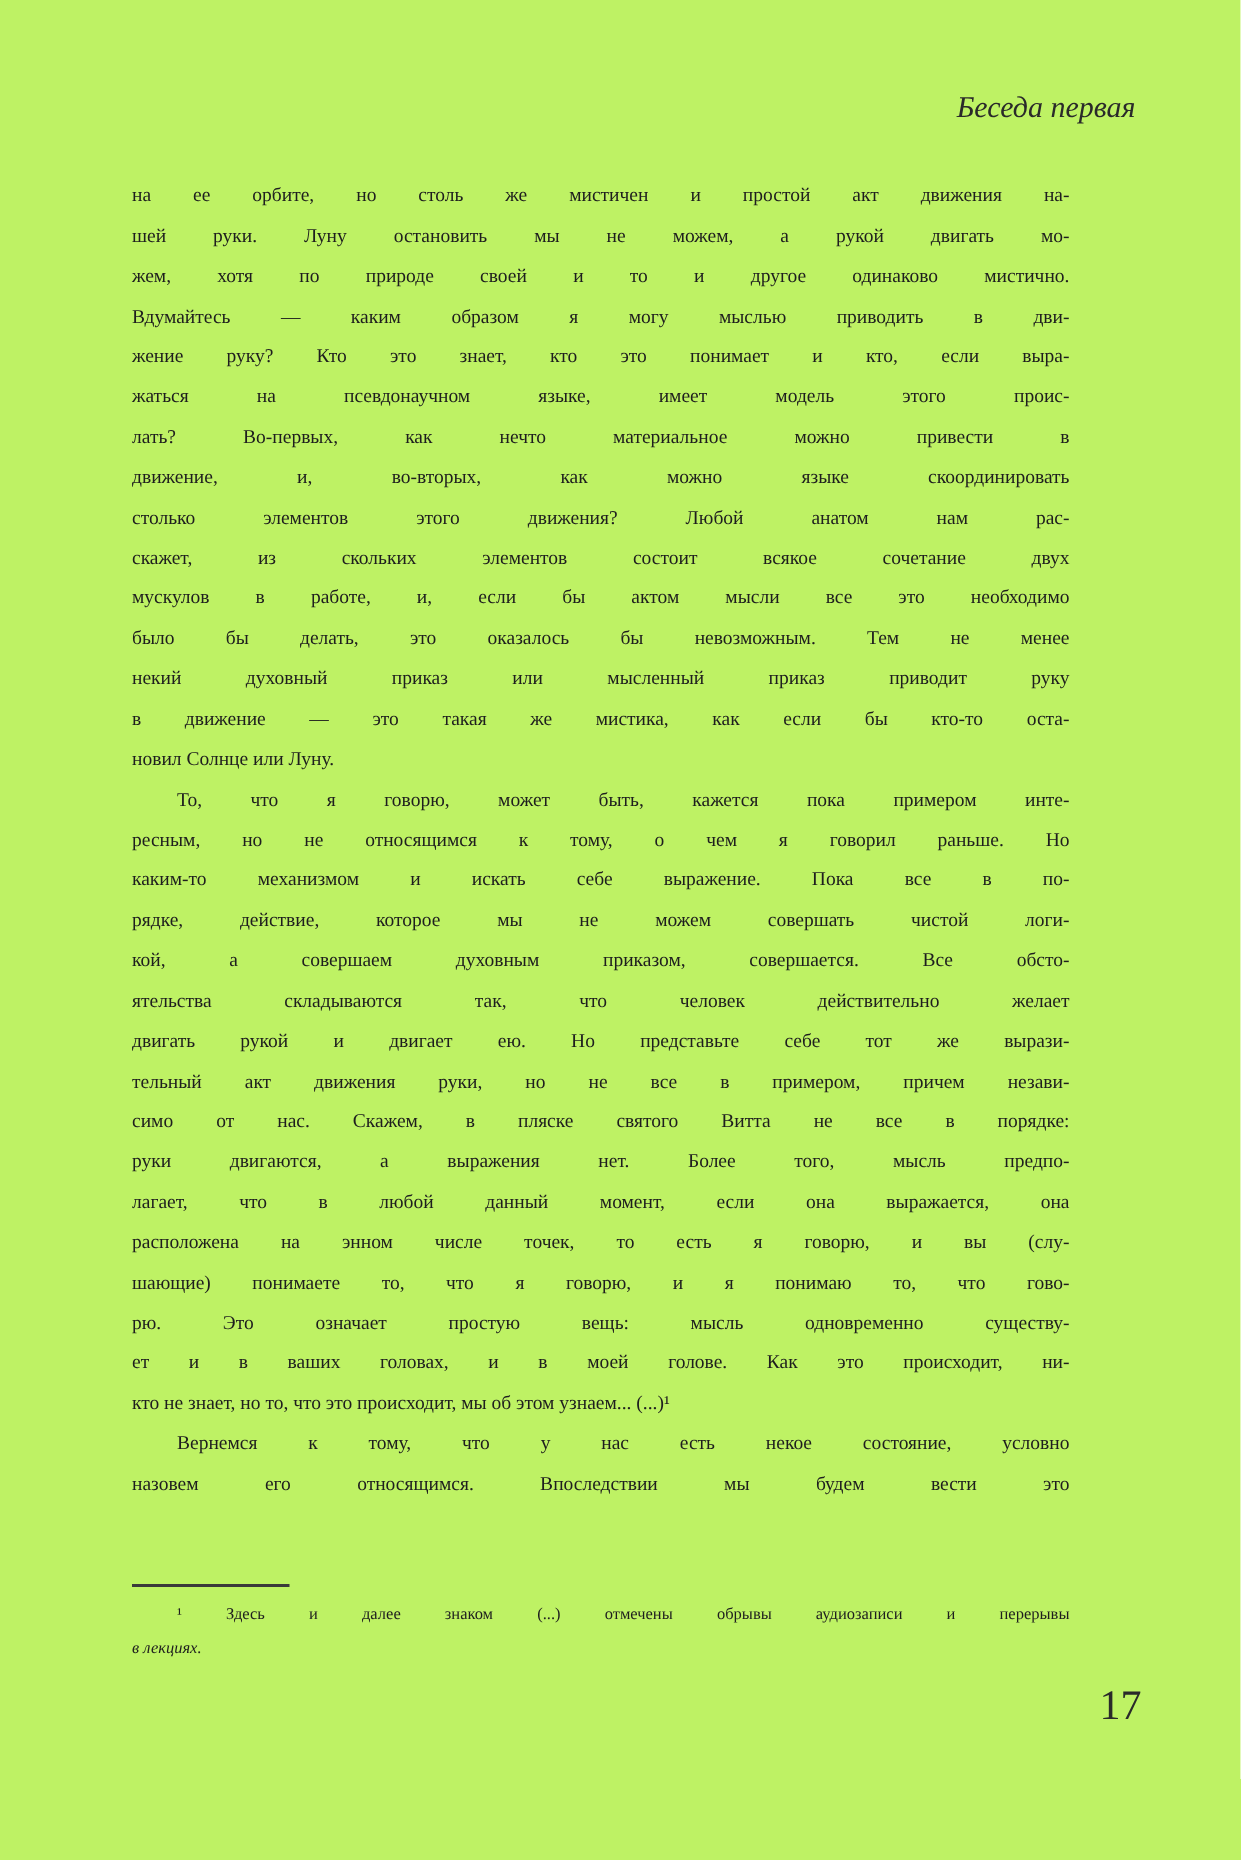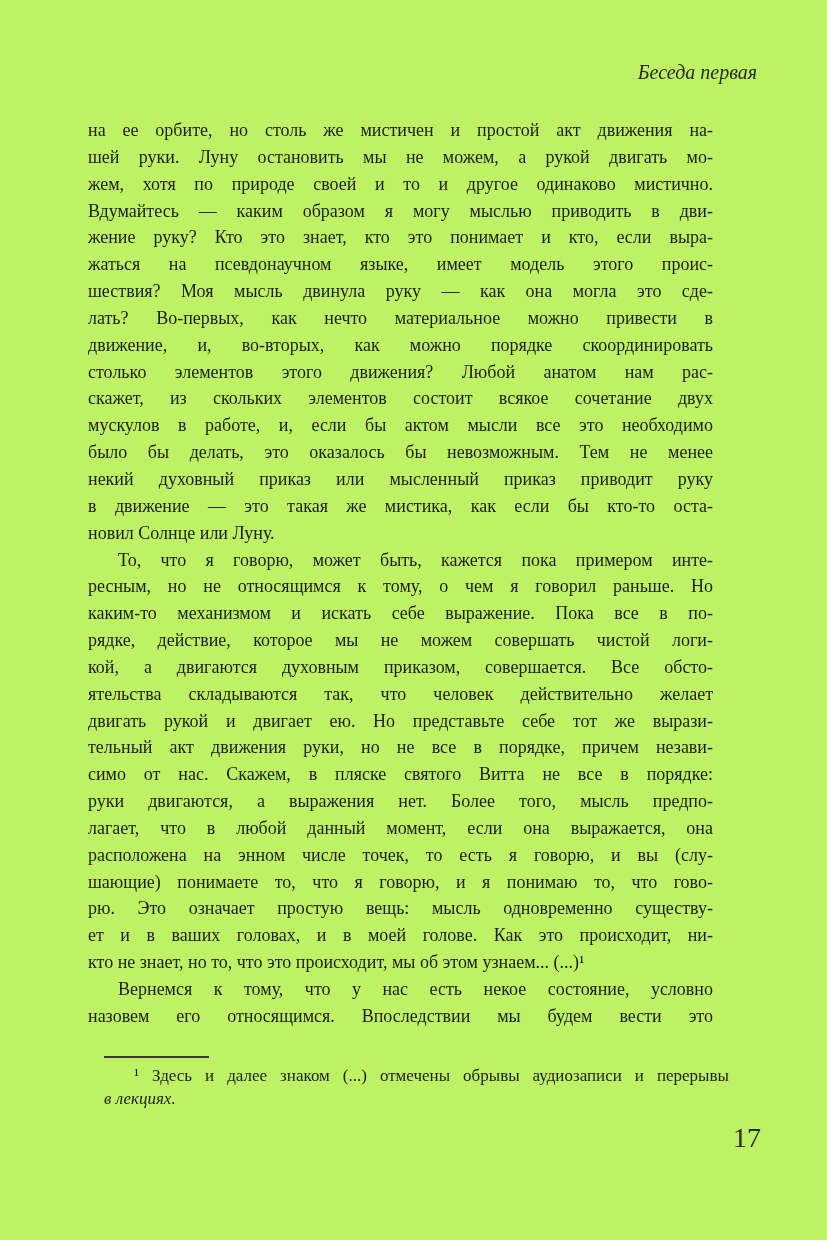--- a/index.html
+++ b/index.html
@@ -23,21 +23,21 @@
     font-size: 20px;
     font-style: italic;
     color: #2a2a2a;
     white-space: nowrap;
   }
   .body-text {
     position: absolute;
     left: 88px;
     top: 117px;
     width: 625px;
-    font-size: 18px;
+    font-size: 13px;
     color: #1e1e1e;
   }
   .body-text .line {
     height: 26.85px;
     line-height: 26.85px;
     text-align: justify;
     text-align-last: justify;
     text-justify: inter-word;
     white-space: normal;
     overflow: visible;
@@ -46,24 +46,24 @@
     text-align-last: left;
   }
   .line.indent {
     text-indent: 30px;
   }
   .it {
     font-style: italic;
   }
   .footnote {
     position: absolute;
-    left: 104px;
+    left: 88px;
     top: 1056px;
     width: 625px;
-    font-size: 17px;
+    font-size: 11px;
     color: #1e1e1e;
   }
   .footnote-rule {
     width: 105px;
     height: 2px;
     background: #3a3a3a;
     margin-bottom: 7px;
   }
   .footnote .line {
     height: 22.5px;
@@ -89,38 +89,37 @@
 
   <div class="running-head">Беседа первая</div>
 
   <div class="body-text">
       <div class="line">на ее орбите, но столь же мистичен и простой акт движения на-</div>
       <div class="line">шей руки. Луну остановить мы не можем, а рукой двигать мо-</div>
       <div class="line">жем, хотя по природе своей и то и другое одинаково мистично.</div>
       <div class="line">Вдумайтесь — каким образом я могу мыслью приводить в дви-</div>
       <div class="line">жение руку? Кто это знает, кто это понимает и кто, если выра-</div>
       <div class="line">жаться на псевдонаучном языке, имеет модель этого проис-</div>
-      <div class="line">шествия? Моя мысль двинула руку — как она могла это сде-</div>
       <div class="line">лать? Во-первых, как нечто материальное можно привести в</div>
-      <div class="line">движение, и, во-вторых, как можно порядке скоординировать</div>
+      <div class="line">движение, и, во-вторых, как можно языке скоординировать</div>
       <div class="line">столько элементов этого движения? Любой анатом нам рас-</div>
       <div class="line">скажет, из скольких элементов состоит всякое сочетание двух</div>
       <div class="line">мускулов в работе, и, если бы актом мысли все это необходимо</div>
       <div class="line">было бы делать, это оказалось бы невозможным. Тем не менее</div>
       <div class="line">некий духовный приказ или мысленный приказ приводит руку</div>
       <div class="line">в движение — это такая же мистика, как если бы кто-то оста-</div>
       <div class="line para-end">новил Солнце или Луну.</div>
       <div class="line indent">То, что я говорю, может быть, кажется пока примером инте-</div>
       <div class="line">ресным, но не относящимся к тому, о чем я говорил раньше. Но</div>
       <div class="line">каким-то механизмом и искать себе выражение. Пока все в по-</div>
       <div class="line">рядке, действие, которое мы не можем совершать чистой логи-</div>
-      <div class="line">кой, а двигаются духовным приказом, совершается. Все обсто-</div>
+      <div class="line">кой, а совершаем духовным приказом, совершается. Все обсто-</div>
       <div class="line">ятельства складываются так, что человек действительно желает</div>
       <div class="line">двигать рукой и двигает ею. Но представьте себе тот же вырази-</div>
-      <div class="line">тельный акт движения руки, но не все в порядке, причем незави-</div>
+      <div class="line">тельный акт движения руки, но не все в примером, причем незави-</div>
       <div class="line">симо от нас. Скажем, в пляске святого Витта не все в порядке:</div>
       <div class="line">руки двигаются, а выражения нет. Более того, мысль предпо-</div>
       <div class="line">лагает, что в любой данный момент, если она выражается, она</div>
       <div class="line">расположена на энном числе точек, то есть я говорю, и вы (слу-</div>
       <div class="line">шающие) понимаете то, что я говорю, и я понимаю то, что гово-</div>
       <div class="line">рю. Это означает простую вещь: мысль одновременно существу-</div>
       <div class="line">ет и в ваших головах, и в моей голове. Как это происходит, ни-</div>
       <div class="line para-end">кто не знает, но то, что это происходит, мы об этом узнаем... (...)¹</div>
       <div class="line indent">Вернемся к тому, что у нас есть некое состояние, условно</div>
       <div class="line">назовем его относящимся. Впоследствии мы будем вести это</div>

